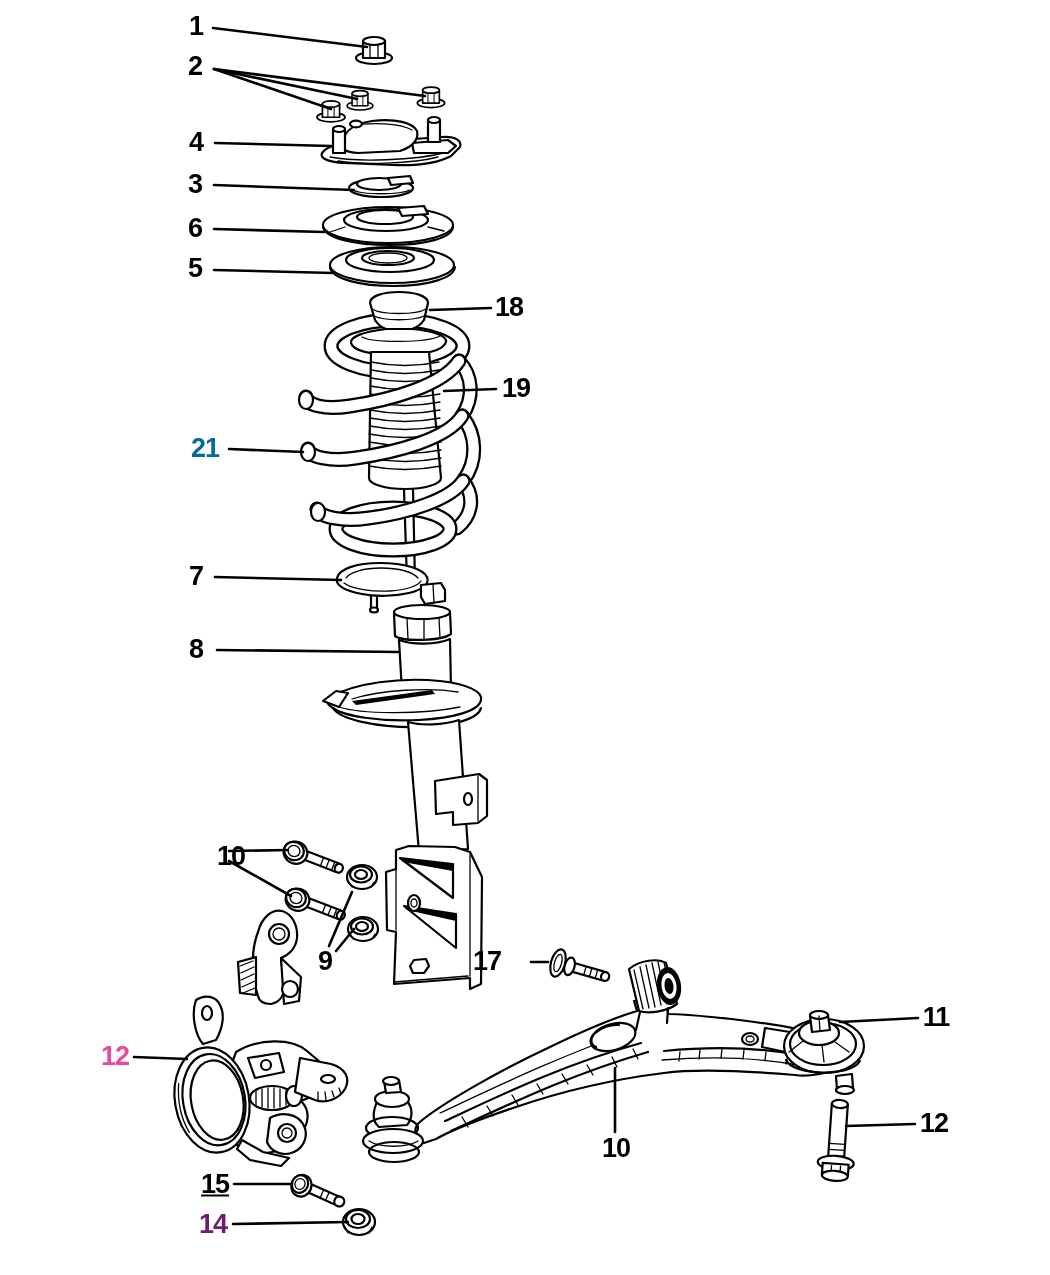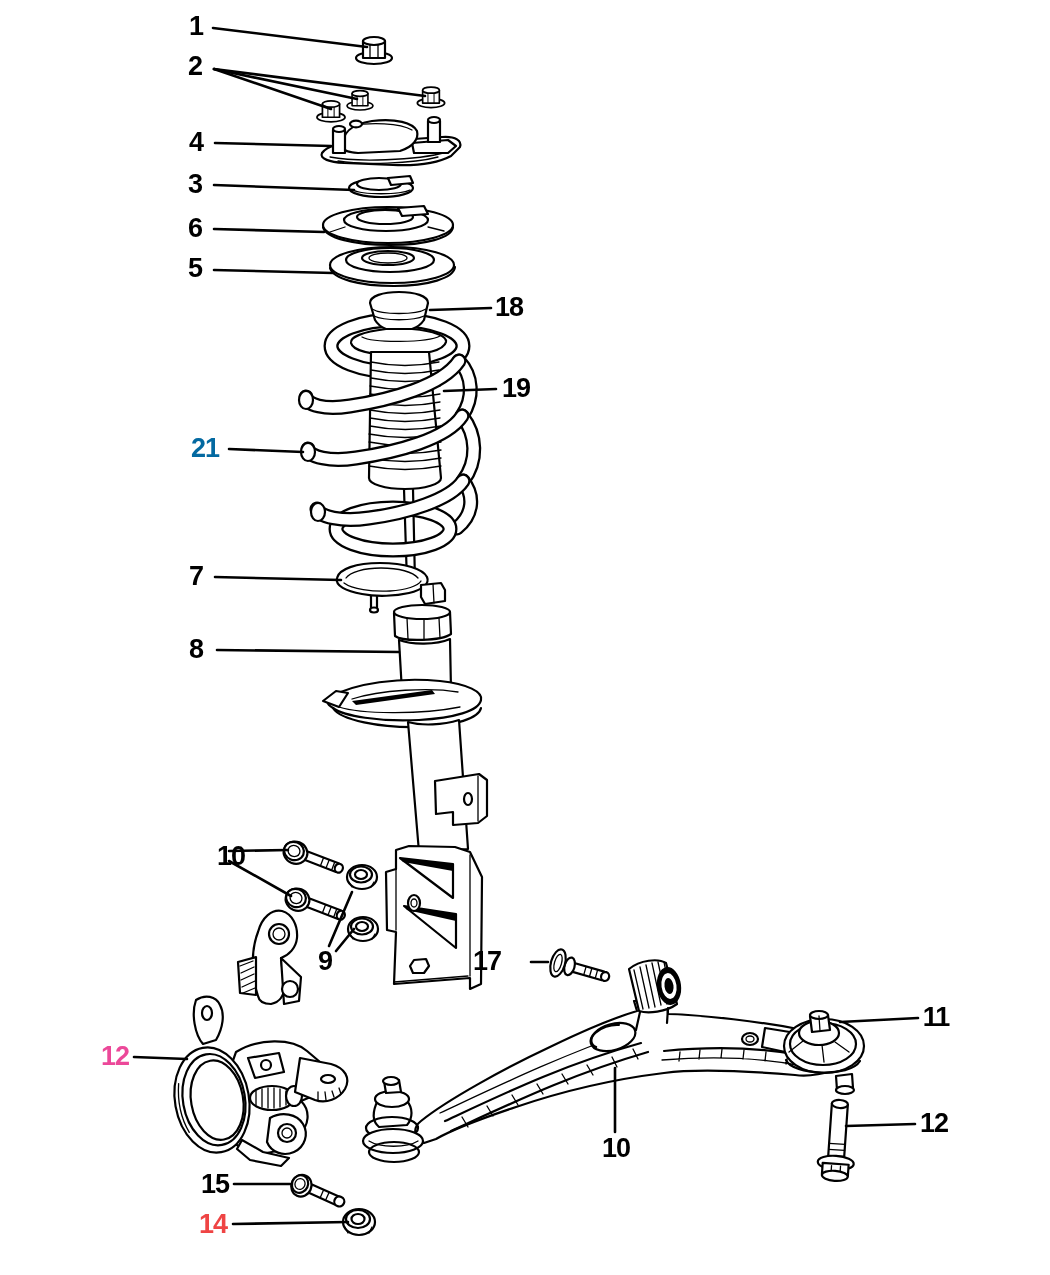--- a/index.html
+++ b/index.html
@@ -421,17 +421,17 @@
       <div class="callout" style="left: 205px; top: 448px; color: #0369a1;">21</div>
       <div class="callout" style="left: 196px; top: 576px; color: rgb(0, 0, 0);">7</div>
       <div class="callout" style="left: 196px; top: 649px; color: rgb(0, 0, 0);">8</div>
       <div class="callout" style="left: 207px; top: 856px; color: rgb(0, 0, 0); margin-left: 24px;">10</div>
       <div class="callout" style="left: 325px; top: 961px; color: rgb(0, 0, 0);">9</div>
       <div class="callout" style="left: 487px; top: 961px; color: rgb(0, 0, 0);">17</div>
       <div class="callout" style="left: 936px; top: 1017px; color: rgb(0, 0, 0);">11</div>
       <div class="callout" style="left: 115px; top: 1056px; color: #ec4899;">12</div>
       <div class="callout" style="left: 616px; top: 1148px; color: rgb(0, 0, 0);">10</div>
       <div class="callout" style="left: 934px; top: 1123px; color: rgb(0, 0, 0);">12</div>
-      <div class="callout" style="left: 215px; top: 1184px; color: rgb(0, 0, 0);">15</div>
-      <div class="callout" style="left: 213px; top: 1224px; color: #ef4444;">14</div>
+      <div class="callout" style="left: 215px; top: 1184px; color: rgb(0, 0, 0); text-decoration: underline;">15</div>
+      <div class="callout" style="left: 213px; top: 1224px; color: #701a75;">14</div>
     </div>
 
 </div>
 
 </body></html>

